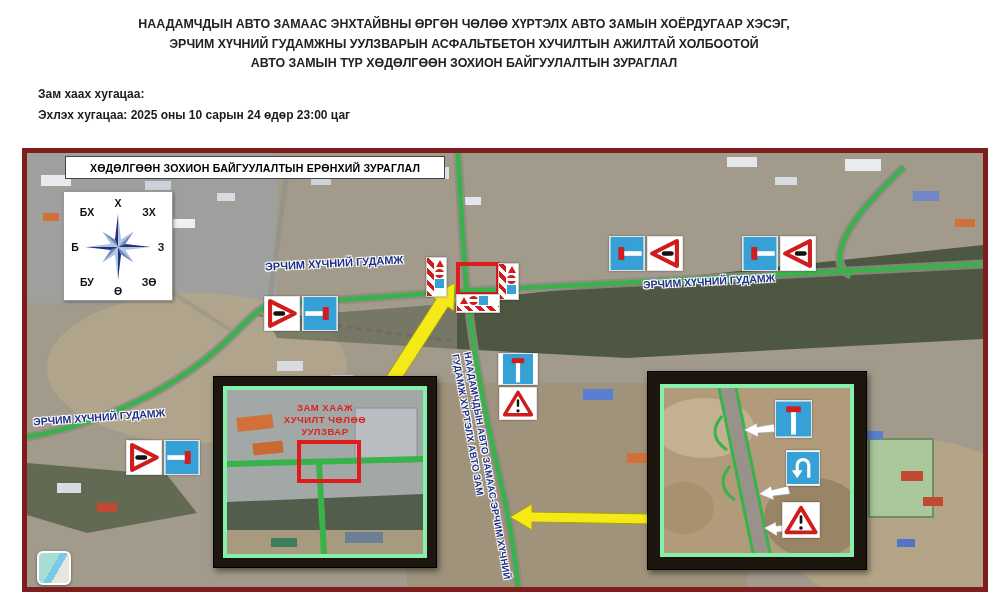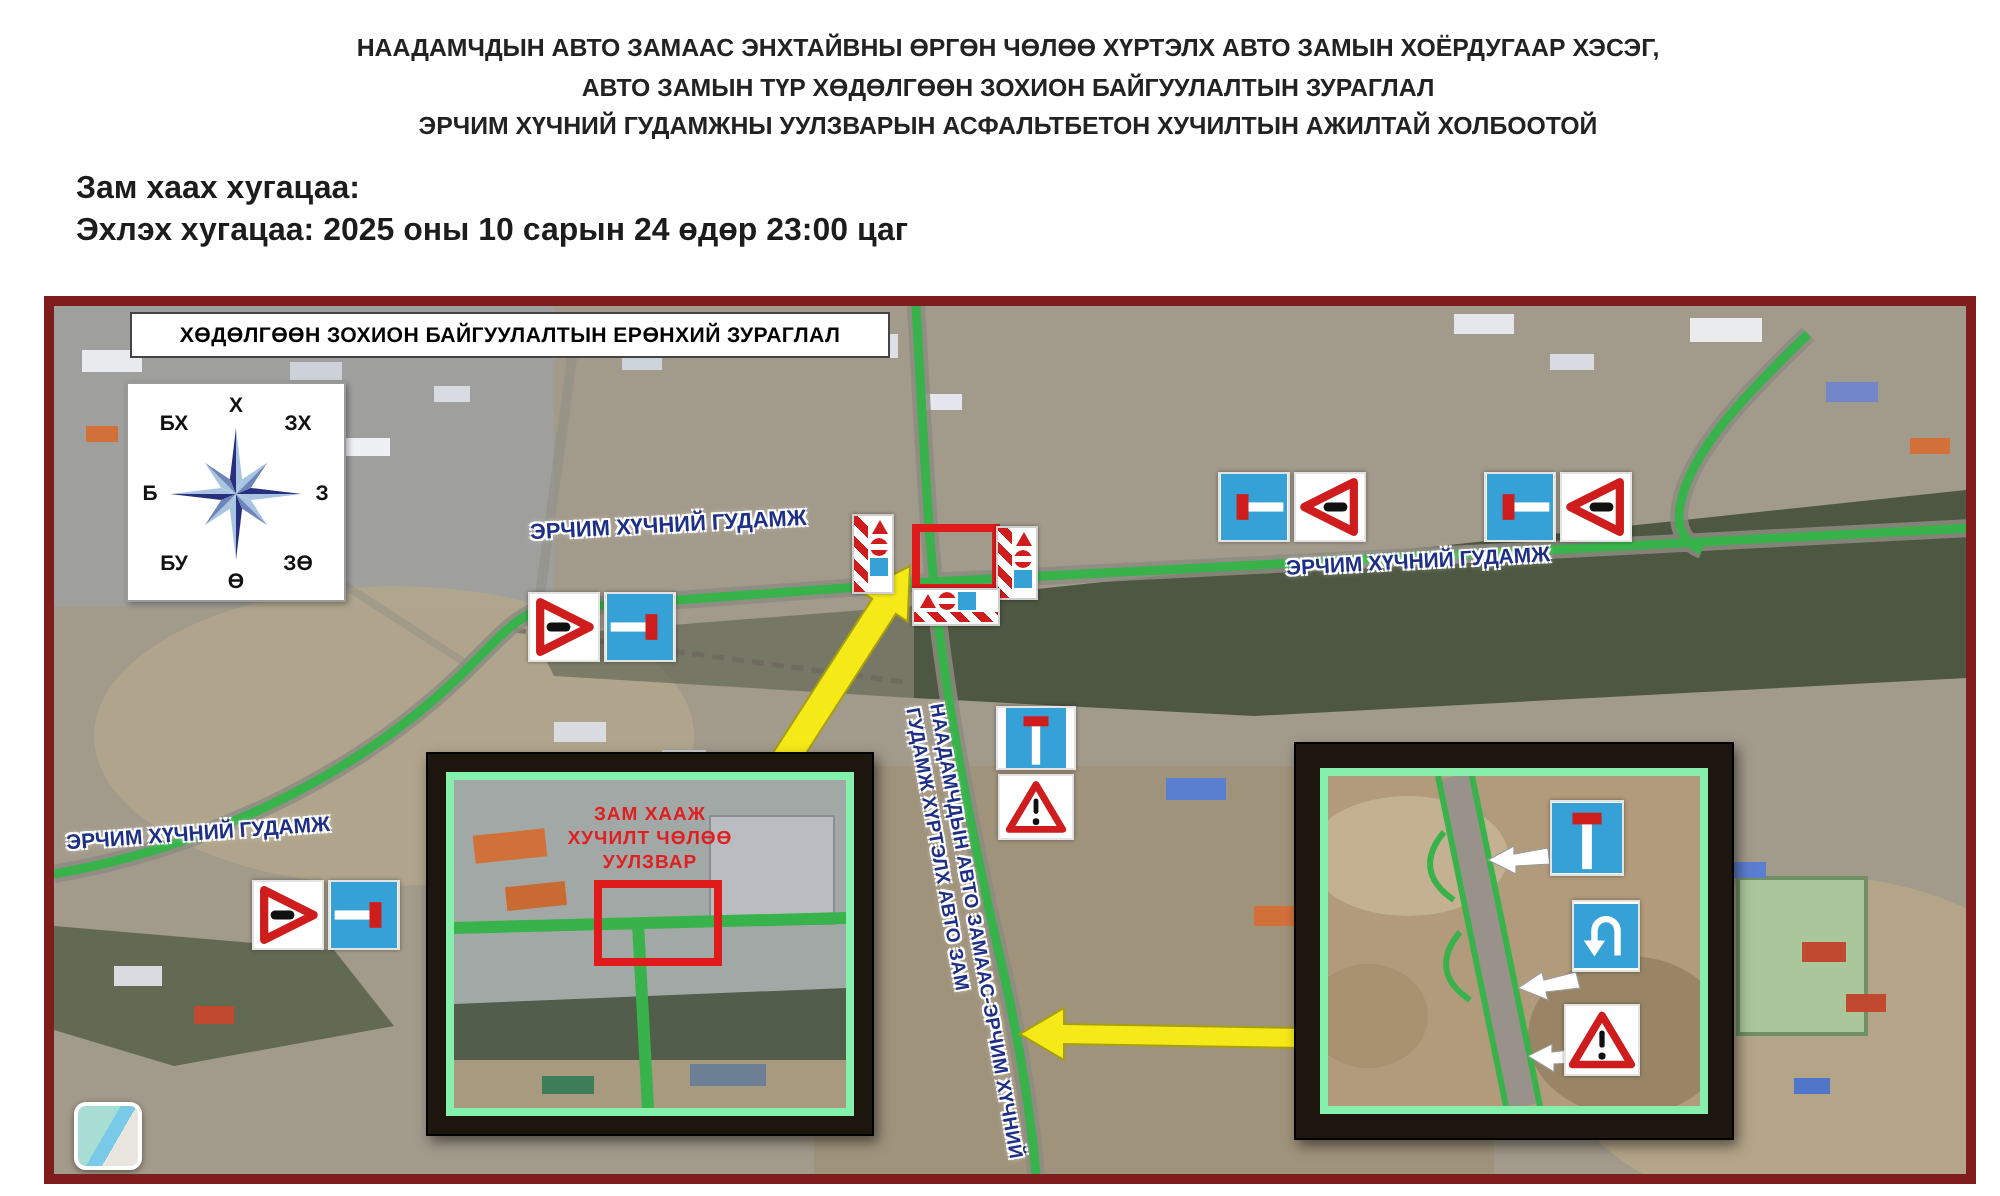--- a/index.html
+++ b/index.html
@@ -1,21 +1,21 @@
 <!DOCTYPE html>
 <html><head>
 <meta charset="utf-8">
 <style>
   html,body{margin:0;padding:0;background:#fff;}
   .page{position:relative;width:1000px;height:598px;background:#fff;overflow:hidden;
         font-family:"Liberation Sans","DejaVu Sans",sans-serif;color:#1a1a1a;}
   .abs{position:absolute;}
   .title-block{left:0;top:15px;width:928px;text-align:center;font-weight:bold;
-               font-size:12.4px;line-height:19.5px;color:#222;padding-left:40px;}
-  .schedule{left:30px;top:84px;font-weight:bold;font-size:16px;line-height:21px;color:#1c1c1c;}
+               font-size:12.4px;line-height:19.5px;color:#222;}
+  .schedule{left:30px;top:84px;font-weight:bold;font-size:12px;line-height:21px;color:#1c1c1c;}
   .schedule .ind{padding-left:8px;}
   .map{left:22px;top:148px;width:956px;height:434px;border:5px solid #7f1d1d;
        background:#a29a8b;overflow:hidden;}
   .layer{left:0;top:0;width:956px;height:434px;}
   .overview-box{left:38px;top:3px;width:378px;height:21px;background:#fff;border:1px solid #444;
                 font-weight:bold;font-size:10.6px;display:flex;align-items:center;justify-content:center;
                 letter-spacing:.2px;color:#000;z-index:6;}
   .compass-box{left:36px;top:38px;width:108px;height:108px;background:#fff;border:1px solid #9a9a9a;
                box-shadow:1px 1px 3px rgba(0,0,0,.35);z-index:6;}
   .compass-label{position:absolute;font-weight:bold;font-size:10.5px;color:#111;transform:translate(-50%,-50%);}
@@ -80,22 +80,22 @@
       <path d="M 24.5,29 L 24.5,15 A 6.5,6.5 0 0 0 11.5,15 L 11.5,21" fill="none" stroke="#fff" stroke-width="3.6"></path>
       <polygon points="5.5,20.5 17.5,20.5 11.5,29.5" fill="#fff"></polygon>
     </symbol>
   </defs>
 </svg>
 
 <div class="page">
 
   <div class="abs title-block">
     <div>НААДАМЧДЫН АВТО ЗАМААС ЭНХТАЙВНЫ ӨРГӨН ЧӨЛӨӨ ХҮРТЭЛХ АВТО ЗАМЫН ХОЁРДУГААР ХЭСЭГ,</div>
+    <div>ЭРЧИМ ХҮЧНИЙ ГУДАМЖНЫ УУЛЗВАРЫН АСФАЛЬТБЕТОН ХУЧИЛТЫН АЖИЛТАЙ ХОЛБООТОЙ</div>
     <div>АВТО ЗАМЫН ТҮР ХӨДӨЛГӨӨН ЗОХИОН БАЙГУУЛАЛТЫН ЗУРАГЛАЛ</div>
-    <div>ЭРЧИМ ХҮЧНИЙ ГУДАМЖНЫ УУЛЗВАРЫН АСФАЛЬТБЕТОН ХУЧИЛТЫН АЖИЛТАЙ ХОЛБООТОЙ</div>
   </div>
 
   <div class="abs schedule">
     <div class="ind">Зам хаах хугацаа:</div>
     <div class="ind">Эхлэх хугацаа: 2025 оны 10 сарын 24 өдөр 23:00 цаг</div>
   </div>
 
   <div class="abs map">
 
     <svg class="abs layer" viewBox="0 0 956 434">

